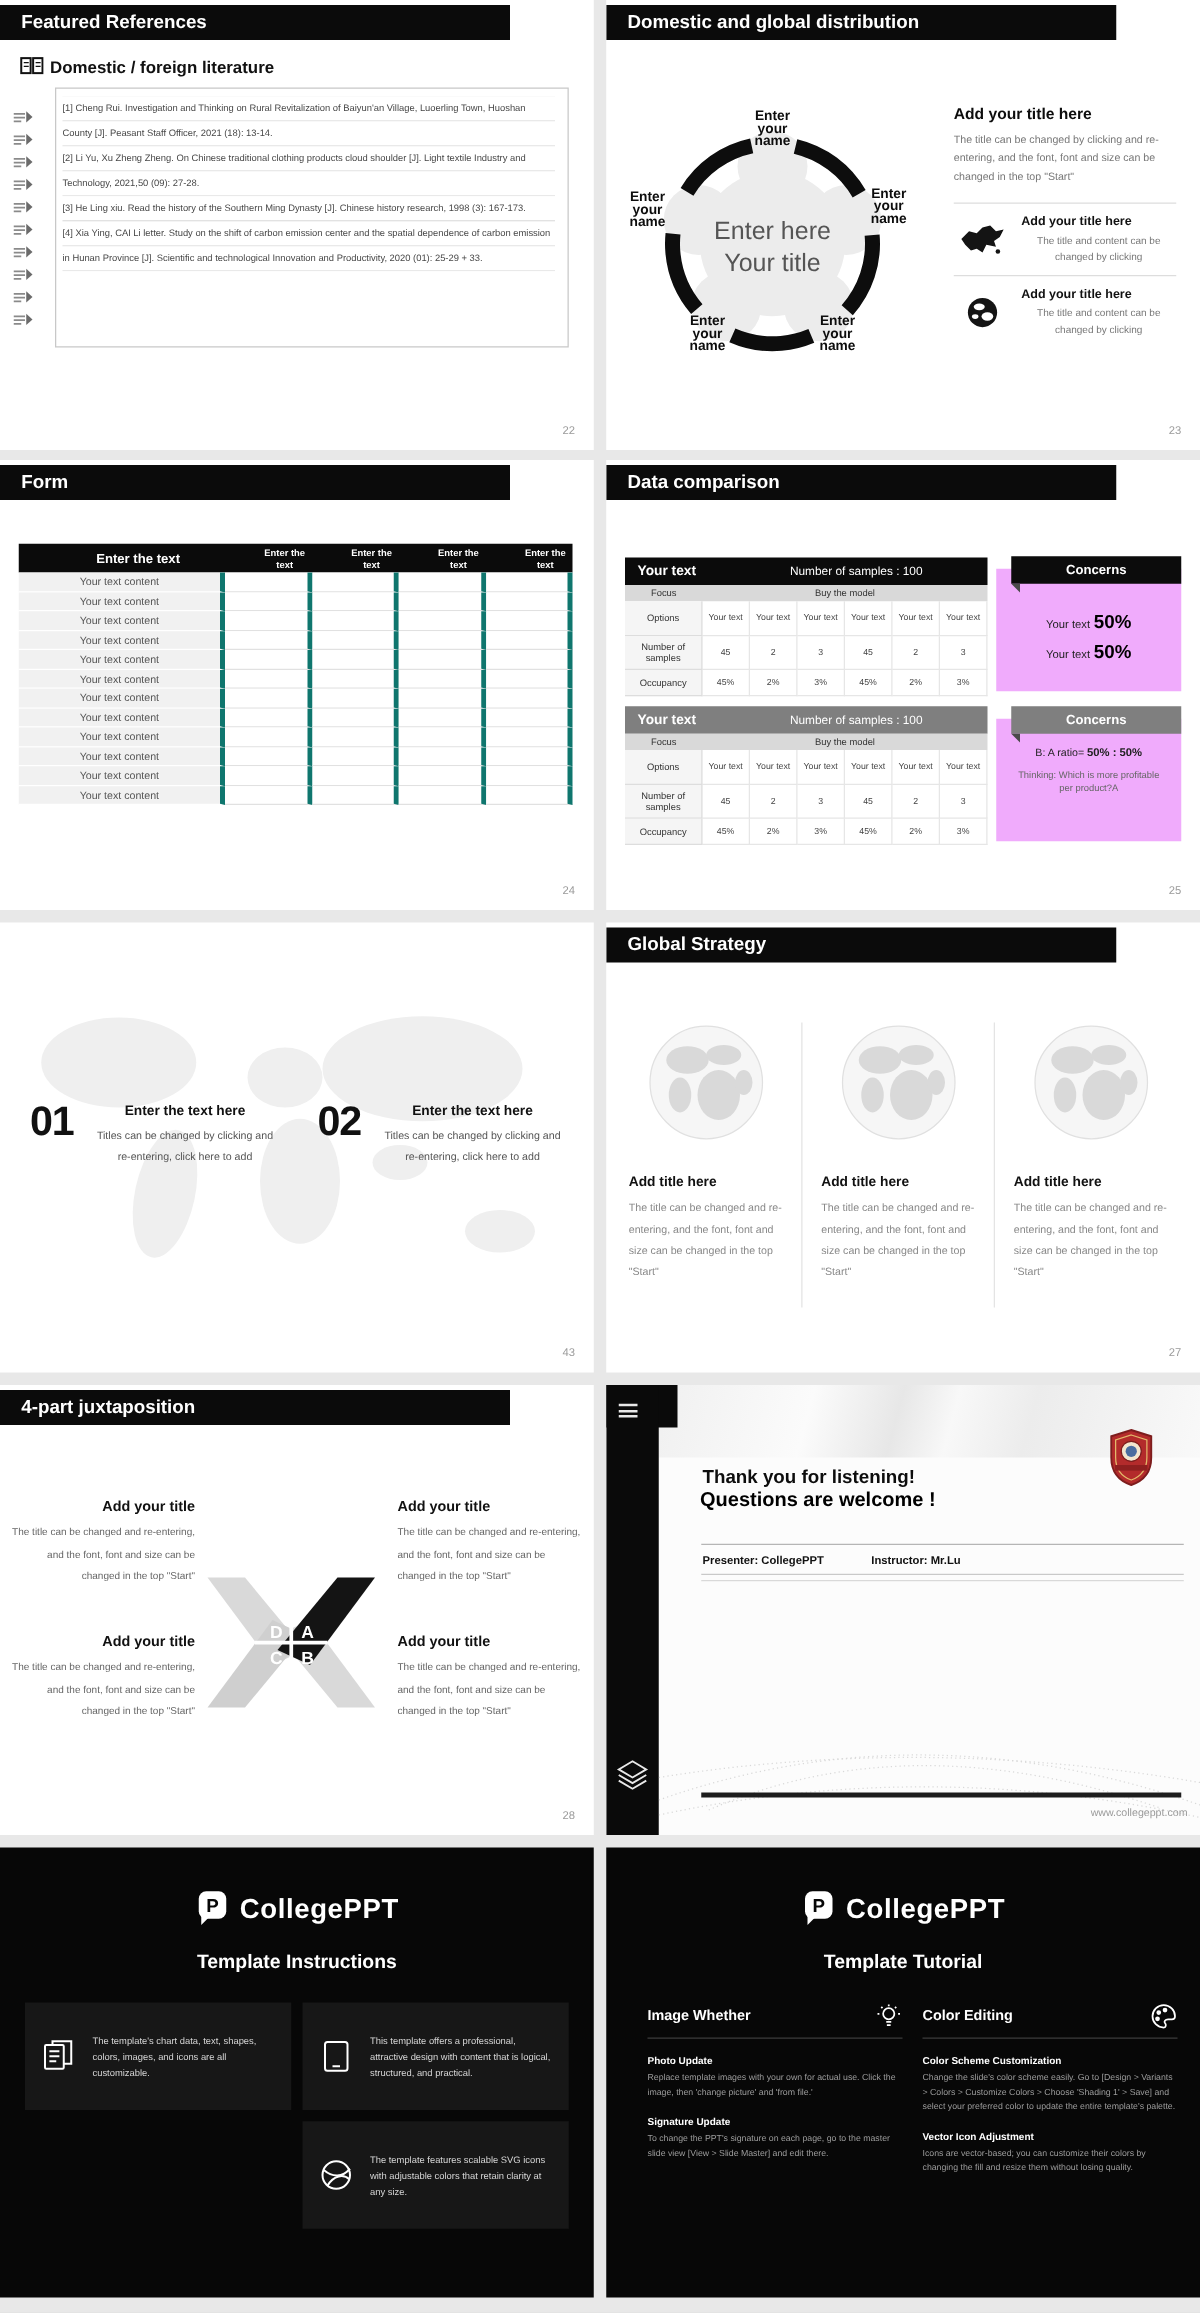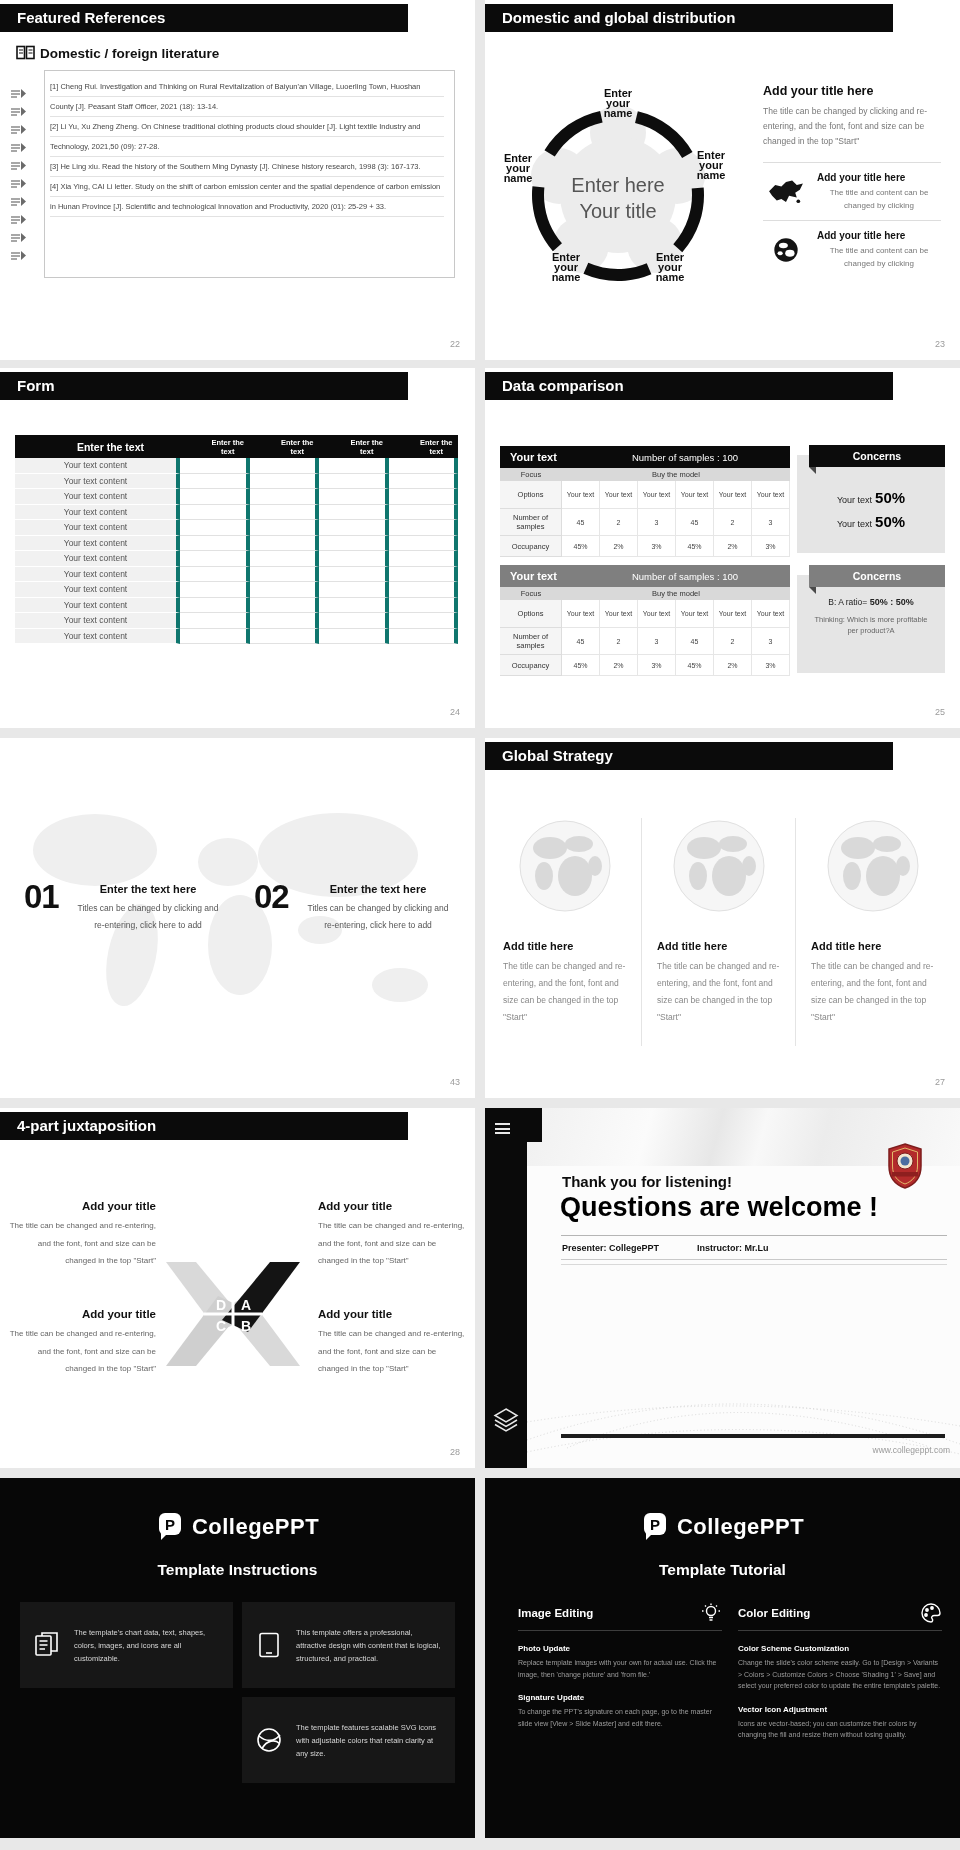--- a/index.html
+++ b/index.html
@@ -61,21 +61,21 @@
   .dc-focus-value { flex:1; text-align:center; }
   .dc-row { display:flex; }
   .dc-row.opts { height:28px; } .dc-row.samp { height:27px; } .dc-row.occ { height:21px; }
   .dc-label { width:62px; font-size:7.5px; color:#333; display:flex; align-items:center; justify-content:center;
               text-align:center; background:#f5f5f5; border-right:1px solid #ddd; border-bottom:1px solid #ddd; }
   .dc-cells { display:flex; flex:1; }
   .dc-cell { width:38px; font-size:7px; color:#444; display:flex; align-items:center; justify-content:center;
              text-align:center; border-right:1px solid #e6e6e6; border-bottom:1px solid #e6e6e6; }
   .concern { position:absolute; left:312px; width:148px; height:108px; }
   .c0 { top:77px; } .c1 { top:197px; }
-  .concern-body { position:absolute; left:0; top:10px; right:0; bottom:0; background:#e5e5e5; }
+  .concern-body { position:absolute; left:0; top:10px; right:0; bottom:0; background:#f0abfc; }
   .concern-head { position:absolute; left:12px; right:0; top:0; height:22px; color:#fff; font-weight:bold;
                   font-size:10.5px; text-align:center; line-height:22px; z-index:2; }
   .c0 .concern-head { background:#0c0c0c; } .c1 .concern-head { background:#7f7f7f; }
   .concern-head::after { content:''; position:absolute; left:0; top:22px; border-style:solid;
                   border-width:0 7px 7px 0; border-color:transparent #4a4a4a transparent transparent; }
   .c0 .cline { text-align:center; margin-top:6px; }
   .c0 .concern-body { padding-top:28px; }
   .cl-label { font-size:9px; color:#222; }
   .cl-value { font-size:15px; font-weight:bold; color:#000; margin-left:3px; }
   .c1 .concern-body { padding-top:22px; text-align:center; }
@@ -115,21 +115,21 @@
   .close-slide { background:#fcfcfc; }
   .deco-band { position:absolute; left:42px; top:0; right:0; height:58px;
       background:linear-gradient(105deg,#f0f0f0 0%,#fbfbfb 28%,#e7e7e7 44%,#f8f8f8 54%,#ececec 68%,#f9f9f9 100%); }
   .side-rail { position:absolute; left:0; top:0; width:42px; height:360px; background:#0a0a0a; }
   .side-tab { position:absolute; left:0; top:0; width:57px; height:34px; background:#0a0a0a; }
   .burger { position:absolute; left:10px; top:15px; width:15px; }
   .burger div { height:2px; background:#e8e8e8; margin-bottom:2.5px; }
   .layers-ic { position:absolute; left:7px; top:298px; }
   .crest { position:absolute; left:400px; top:34px; }
   .thx-1 { position:absolute; left:77px; top:65px; font-size:15px; font-weight:bold; color:#0d0d0d; }
-  .thx-2 { position:absolute; left:75px; top:84px; font-size:27px; font-weight:bold; color:#000; }
+  .thx-2 { position:absolute; left:75px; top:84px; font-size:16px; font-weight:bold; color:#000; }
   .thx-line1 { position:absolute; left:76px; top:127px; width:386px; height:1px; background:#b5b5b5; }
   .thx-people { position:absolute; left:77px; top:135px; font-size:9px; font-weight:bold; color:#111; display:flex; gap:38px; }
   .thx-line2 { position:absolute; left:76px; top:151px; width:386px; height:1px; background:#c9c9c9; }
   .thx-line3 { position:absolute; left:76px; top:156px; width:386px; height:1px; background:#d9d9d9; }
   .mesh { position:absolute; left:42px; top:240px; }
   .thx-bar { position:absolute; left:76px; top:326px; width:384px; height:4px; background:#1d1d1d; }
   .site { position:absolute; right:10px; top:337px; font-size:8.5px; color:#9a9a9a; }
 
   
   .brand { position:absolute; left:0; right:0; top:34px; display:flex; justify-content:center; align-items:center; gap:9px; }
@@ -688,21 +688,21 @@
         <rect x="3" y="1" width="22" height="22" rx="6" fill="#fff"></rect>
         <polygon points="5,21 5,28 12,21" fill="#fff"></polygon>
         <text x="14" y="17.5" font-size="15" font-weight="bold" fill="#070707" text-anchor="middle" font-family="Liberation Sans, sans-serif">P</text>
       </svg>
       <span class="brand-text">CollegePPT</span>
     </div>
     <div class="dk-title">Template Tutorial</div>
 
     <div class="tut-col tc-l">
       <div class="tut-head">
-        <span class="tut-head-label">Image Editing</span>
+        <span class="tut-head-label">Image Whether</span>
         <svg width="22" height="22" viewBox="0 0 22 22" fill="none" stroke="#fff" stroke-width="1.4">
           <circle cx="11" cy="9" r="4.5"></circle>
             <path d="M9,15.5 H13 M9.5,18 H12.5"></path>
             <path d="M11,1.5 V3 M3.5,9 H2 M20,9 H18.5 M5,3.5 L6,4.5 M17,3.5 L16,4.5"></path>
         </svg>
       </div>
       <div class="tut-sub">Photo Update</div>
       <div class="tut-body">Replace template images with your own for actual use. Click the image, then 'change picture' and 'from file.'</div>
       <div class="tut-sub">Signature Update</div>
       <div class="tut-body">To change the PPT's signature on each page, go to the master slide view [View &gt; Slide Master] and edit there.</div>

